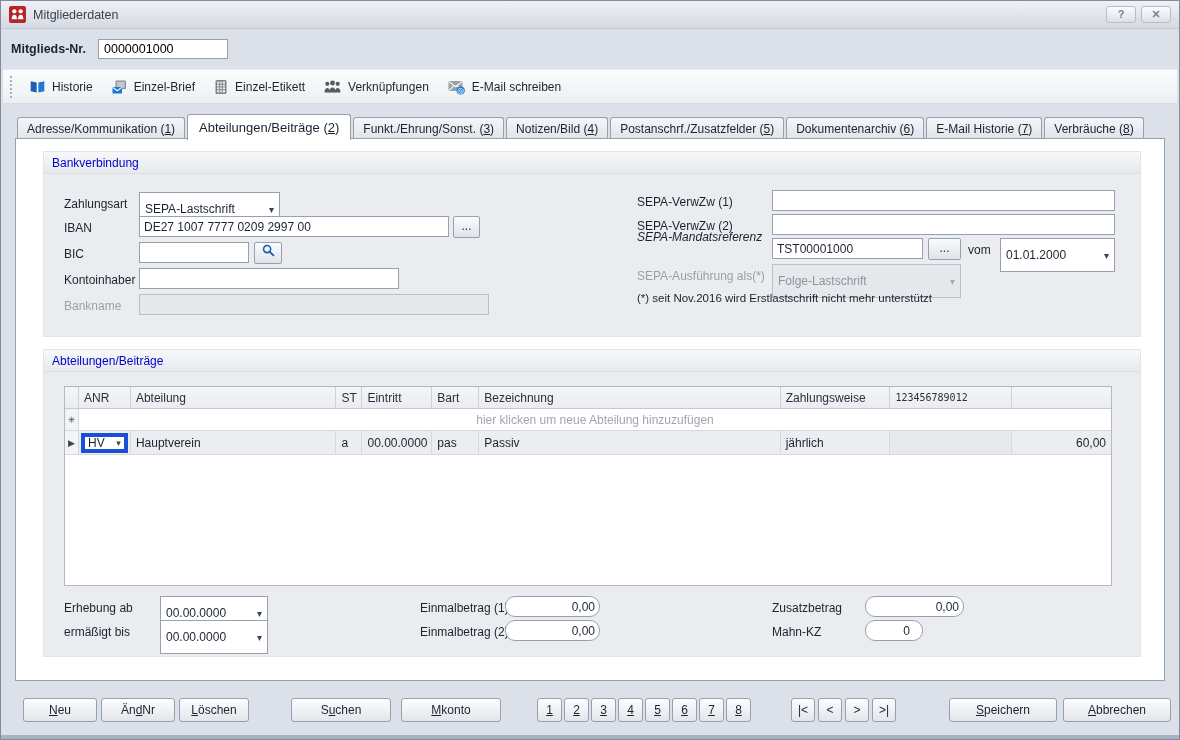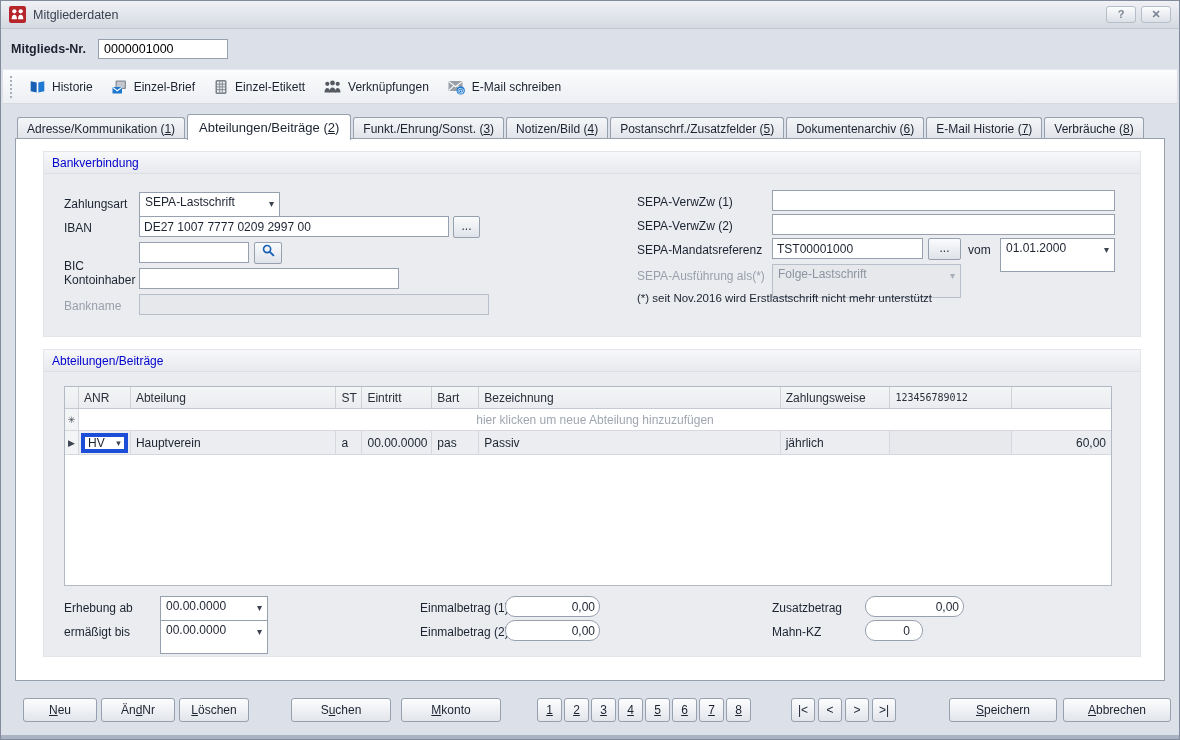--- a/index.html
+++ b/index.html
@@ -84,21 +84,21 @@
 
   .tbox {
     position:absolute; height:21px; border:1px solid #97a0ae; background:#fff;
     padding:0 4px; font:12px "Liberation Sans", sans-serif; color:#1c2330;
   }
   .tbox.num { text-align:right;border-radius:10px; }
   .tbox:disabled, .tbox.dis { background:#e6e8ec; border-color:#b9bfca; color:#8d94a0; }
 
   .combo {
     position:absolute; height:21px; border:1px solid #97a0ae; background:#fff;
-    display:flex; align-items:flex-end; padding:16px 5px; cursor:default;
+    display:flex; align-items:center; padding:16px 5px; cursor:default;
   }
   .combo .cval { flex:1; white-space:nowrap; overflow:hidden; }
   .combo::after { content:"▾"; font-size:10px; color:#3c4450; margin-left:4px; }
   .combo.dis { background:#e6e8ec; border-color:#b9bfca; color:#8d94a0; }
   .combo.dis::after { color:#a8aeb9; }
 
   .sbtn {
     position:absolute; height:22px; border:1px solid #97a0ae; border-radius:2px;
     background:linear-gradient(#fafbfc,#dfe3e9); text-align:center; cursor:default;
     font:12px "Liberation Sans", sans-serif; color:#2a3140; line-height:19px;
@@ -242,40 +242,40 @@
 
       <span class="flabel" style="left:20px; top:44px;">Zahlungsart</span>
       <div class="combo" style="left:95px; top:40px; width:141px;">
           <span class="cval">SEPA-Lastschrift</span>
         </div>
 
       <span class="flabel" style="left:20px; top:68px;">IBAN</span>
       <input class="tbox" style="left: 95px; top: 64px; width: 310px;" value="DE27 1007 7777 0209 2997 00">
       <span class="sbtn" style="left:409px; top:64px; width:27px;">...</span>
 
-      <span class="flabel" style="left:20px; top:94px;margin-top:12px;">BIC</span>
+      <span class="flabel" style="left:20px; top:94px;">BIC</span>
       <input class="tbox" style="left: 95px; top: 90px; width: 110px;" value="">
       <span class="sbtn" style="left:210px; top:90px; width:28px;"><svg viewBox="0 0 16 16" width="15" height="15">
             <circle cx="6.5" cy="6.5" r="3.8" fill="none" stroke="#1760b4" stroke-width="1.7"></circle>
             <line x1="9.4" y1="9.4" x2="13.2" y2="13.2" stroke="#1760b4" stroke-width="2" stroke-linecap="round"></line>
           </svg></span>
 
       <span class="flabel" style="left:20px; top:120px;">Kontoinhaber</span>
       <input class="tbox" style="left: 95px; top: 116px; width: 260px;" value="">
 
       <span class="flabel dis" style="left:20px; top:146px;">Bankname</span>
       <input class="tbox dis" style="left: 95px; top: 142px; width: 350px;" disabled="" value="">
 
       <span class="flabel" style="left:593px; top:42px;">SEPA-VerwZw (1)</span>
       <input class="tbox" style="left: 728px; top: 38px; width: 343px;" value="">
 
       <span class="flabel" style="left:593px; top:66px;">SEPA-VerwZw (2)</span>
       <input class="tbox" style="left: 728px; top: 62px; width: 343px;" value="">
 
-      <span class="flabel" style="left:593px; top:90px;">SEPA-Mandatsreferenz</span>
+      <span class="flabel" style="left:593px; top:77px;font-style:italic;">SEPA-Mandatsreferenz</span>
       <input class="tbox" style="left: 728px; top: 86px; width: 151px;" value="TST00001000">
       <span class="sbtn" style="left:884px; top:86px; width:33px;">...</span>
       <span class="flabel" style="left:924px; top:90px;">vom</span>
       <div class="combo" style="left:956px; top:86px; width:115px;">
           <span class="cval">01.01.2000</span>
         </div>
 
       <span class="flabel dis" style="left:593px; top:116px;">SEPA-Ausführung als(*)</span>
       <div class="combo dis" style="left:728px; top:112px; width:189px;">
           <span class="cval">Folge-Lastschrift</span>

